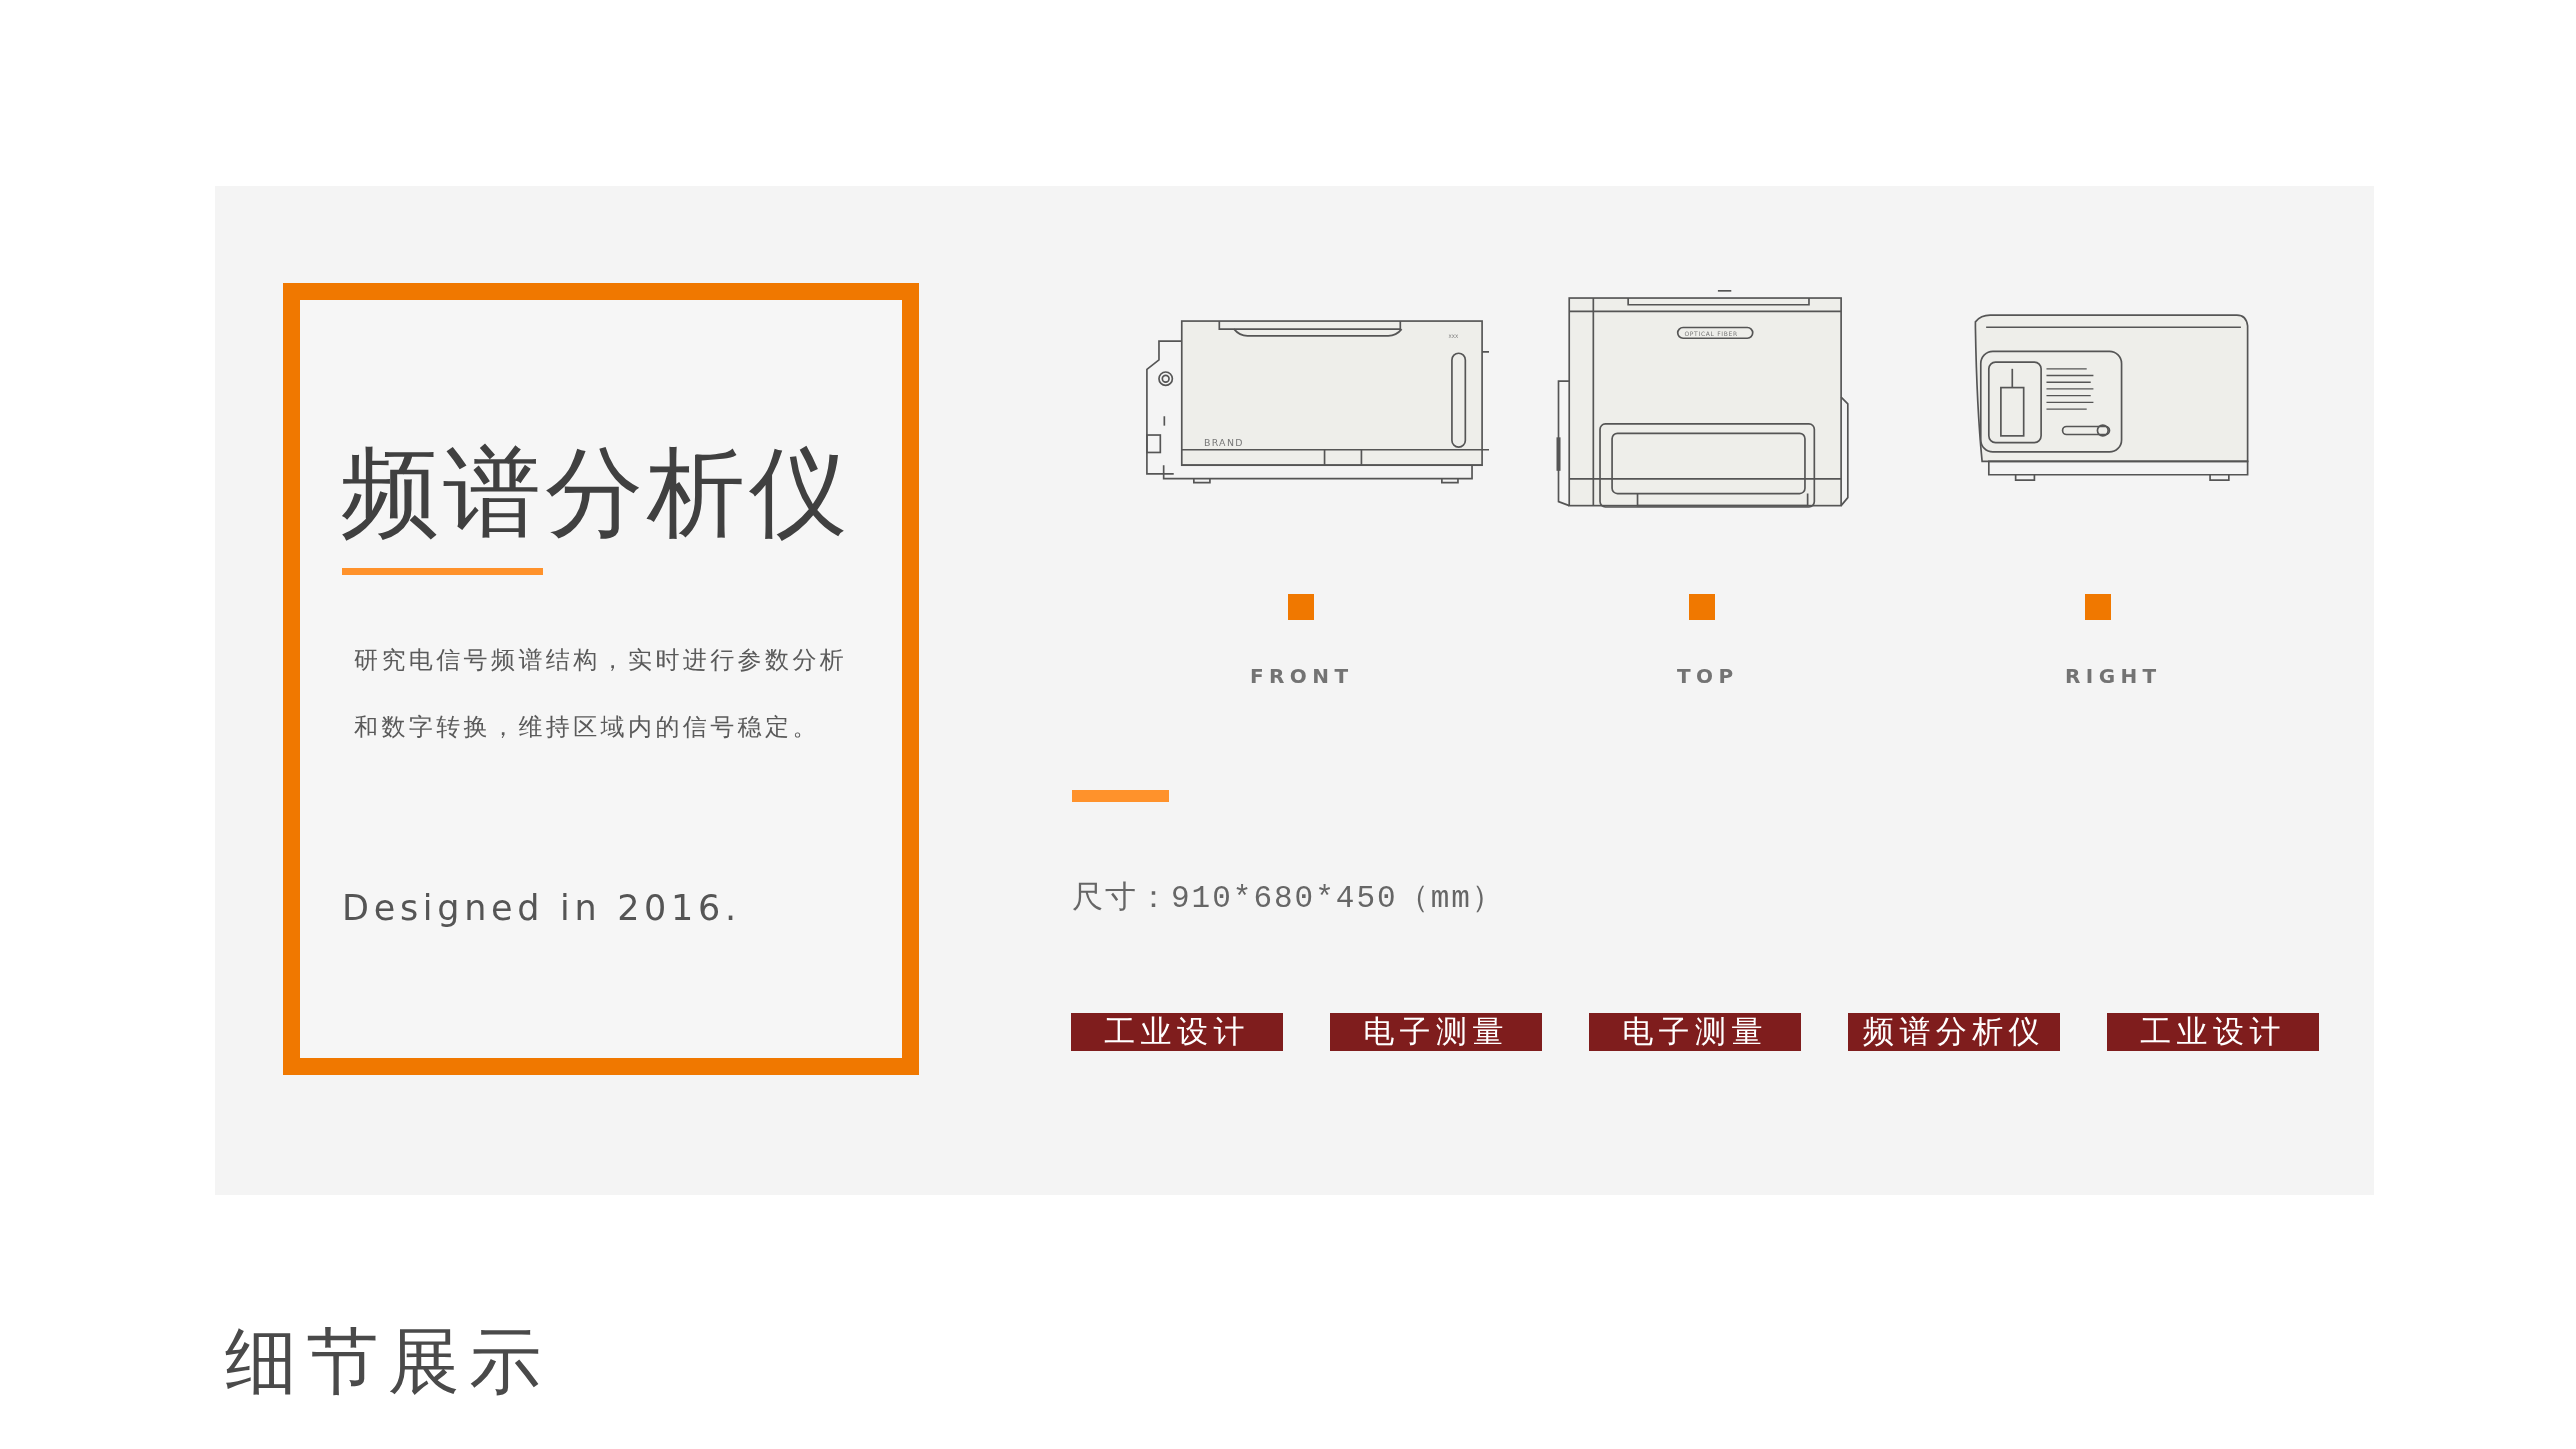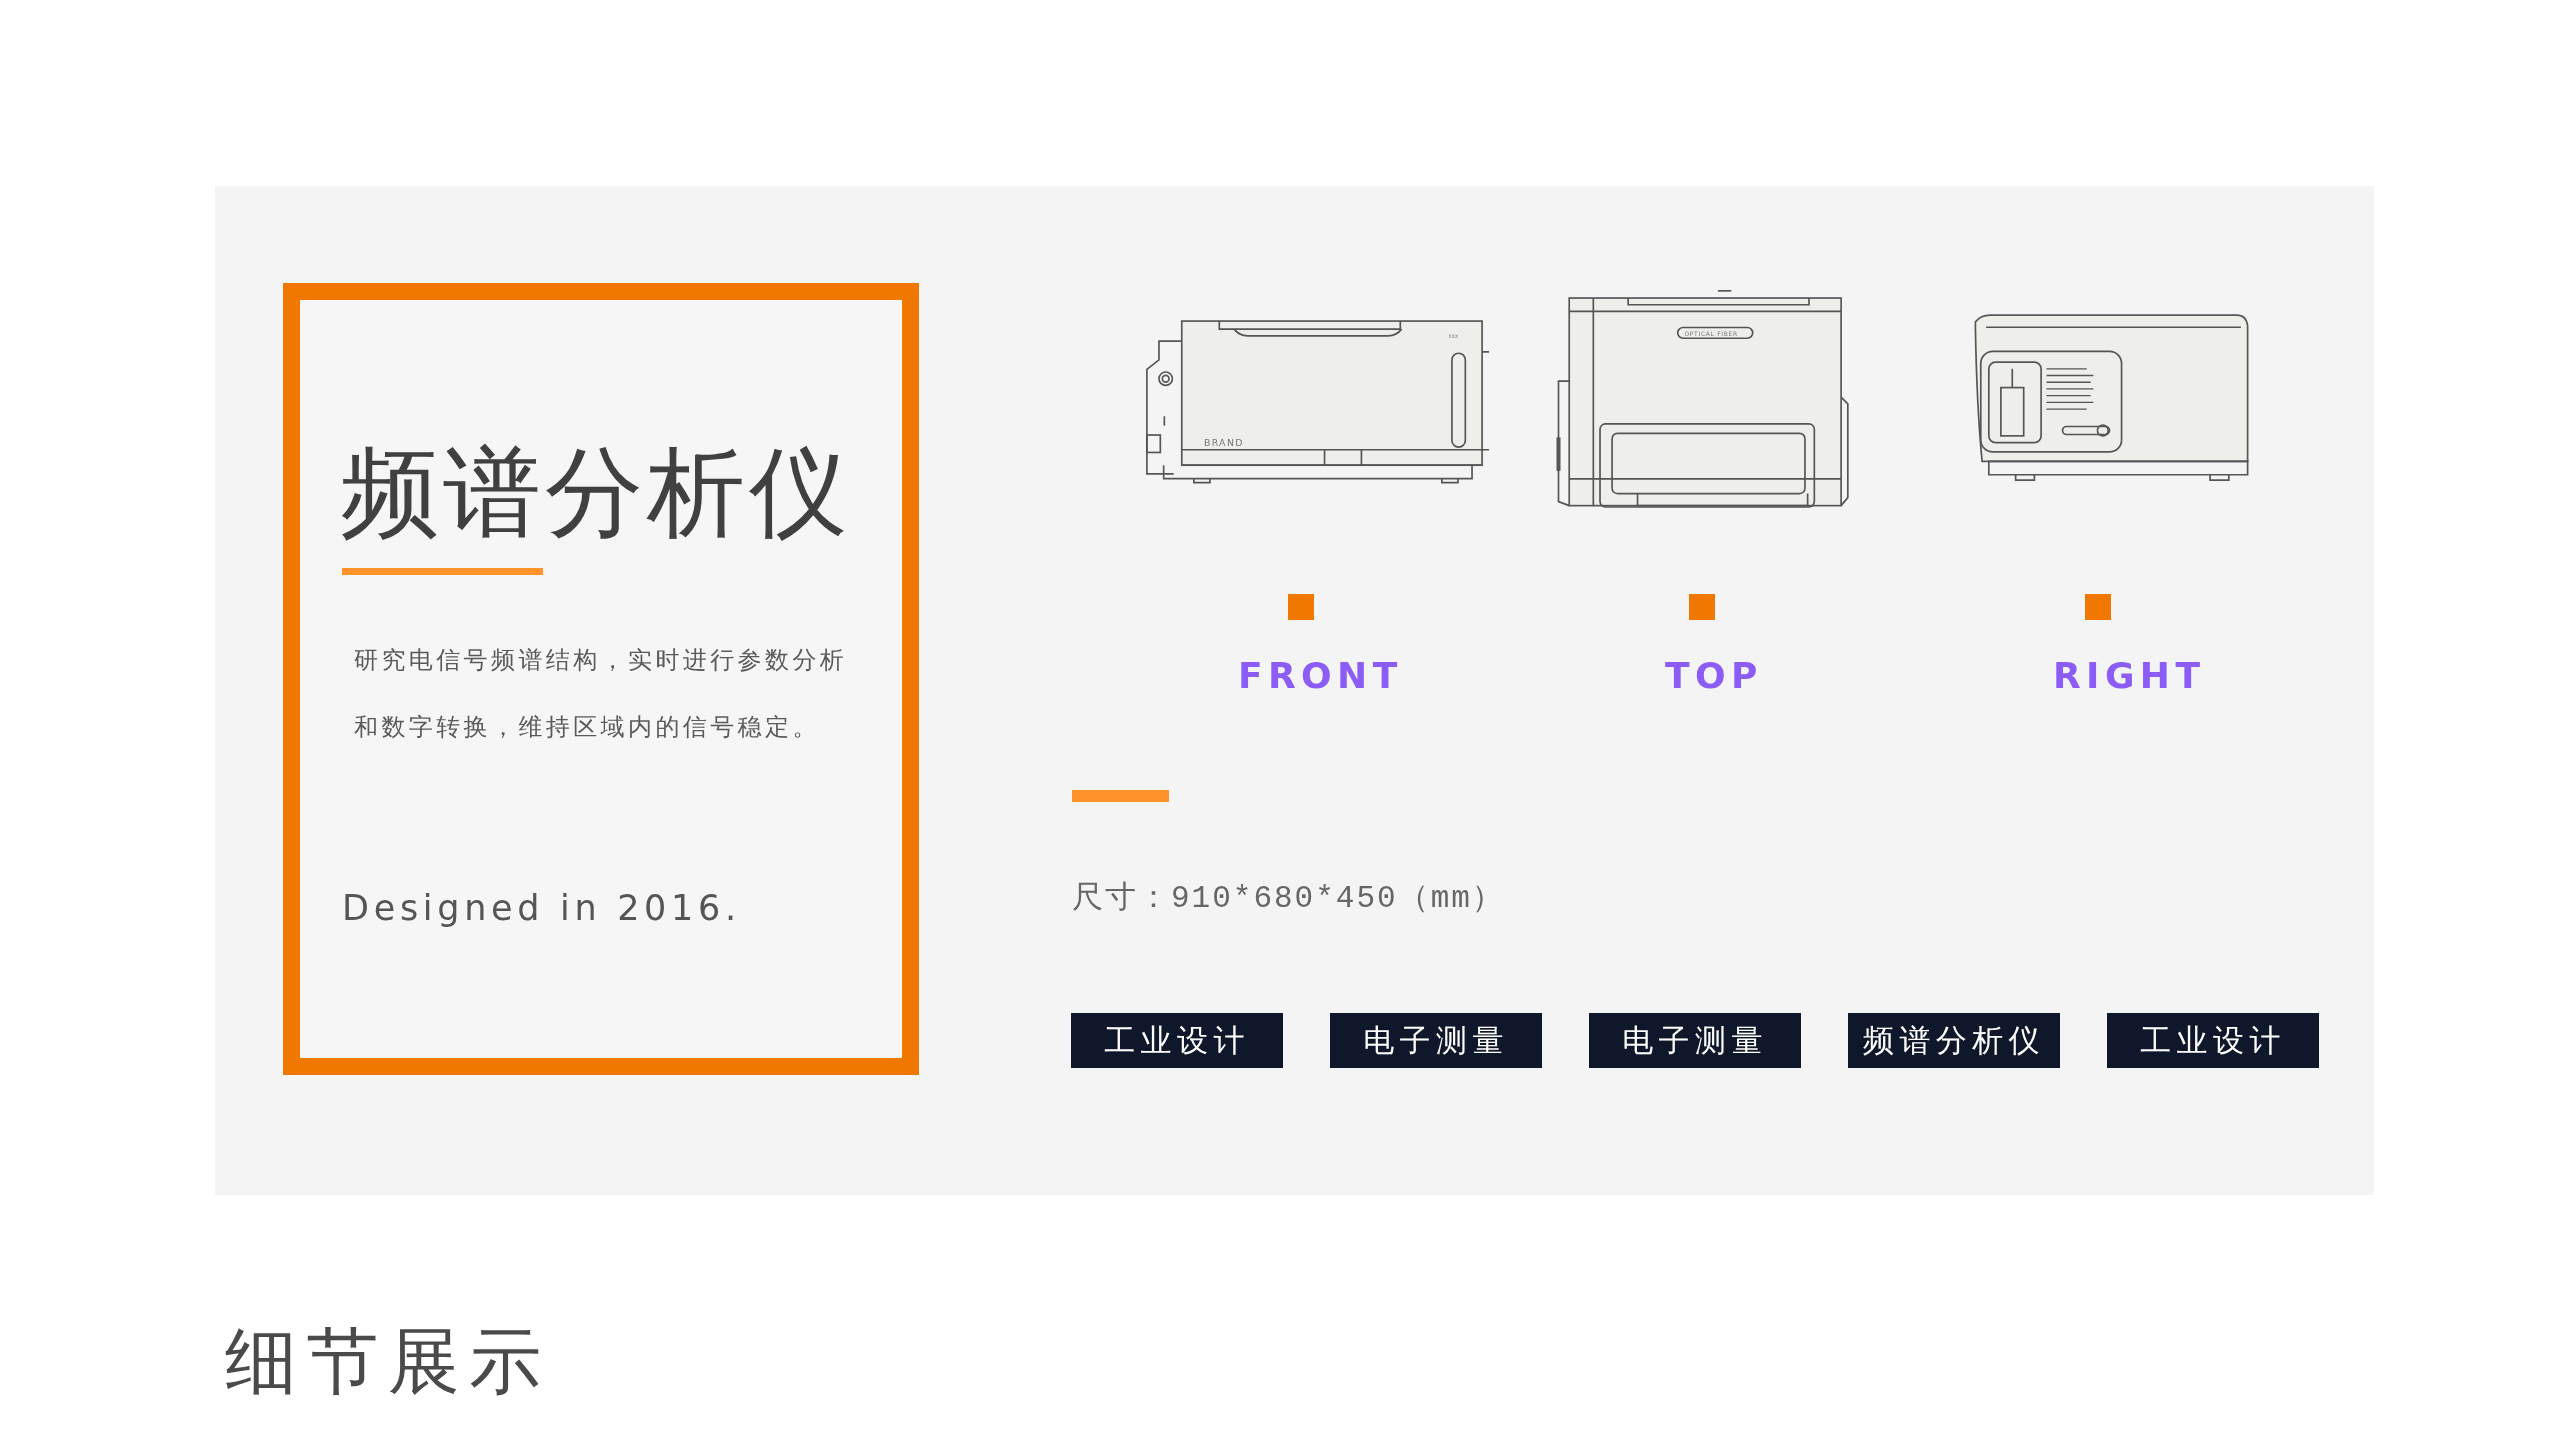--- a/index.html
+++ b/index.html
@@ -24,31 +24,31 @@
   .designed {
     position:absolute; left:342px; top:885px; font-size:35px; line-height:47px;
     color:#555555; letter-spacing:4.7px; white-space:nowrap;
     font-family:"DejaVu Sans","Liberation Sans",sans-serif;
     text-align:center;
   }
   .view { position:absolute;text-decoration:underline; }
   .view svg { display:block; }
   .marker { position:absolute; width:25.5px; height:25.5px; background:#f07800; }
   .view-label {
-    position:absolute; font-size:36px; font-weight:bold; color:#8b5cf6; letter-spacing:5.4px;
-    font-family:"DejaVu Sans","Liberation Sans",sans-serif; white-space:nowrap; line-height:38px;
+    position:absolute; font-size:20px; font-weight:bold; color:#737373; letter-spacing:5.4px;
+    font-family:"DejaVu Sans","Liberation Sans",sans-serif; white-space:nowrap; line-height:38px;margin-left:12px;
   }
   .accent-rule { position:absolute; left:1072px; top:790px; width:97px; height:12px; background:#ff922b; }
   .dimensions {
     position:absolute; left:1072px; top:875px; font-size:31px; line-height:47px; color:#666666;
     letter-spacing:2px; white-space:nowrap; font-family:Liberation Mono, monospace;
   }
   .tags { position:absolute; left:1071px; top:1013px; display:flex; gap:47px; }
   .tag {
-    width:212px; height:55px; background:#0f172a; color:#ffffff; font-size:31px;
+    width:212px; height:38px; background:#7f1d1d; color:#ffffff; font-size:31px;
     display:flex; align-items:center; justify-content:center; letter-spacing:5.4px;
   }
   .section-heading {
     position:absolute; left:225px; top:1318px; font-size:72px; line-height:87px; color:#4a4a4a;
     letter-spacing:9.4px; white-space:nowrap;
   }
 </style>
 </head>
 <body>
 

